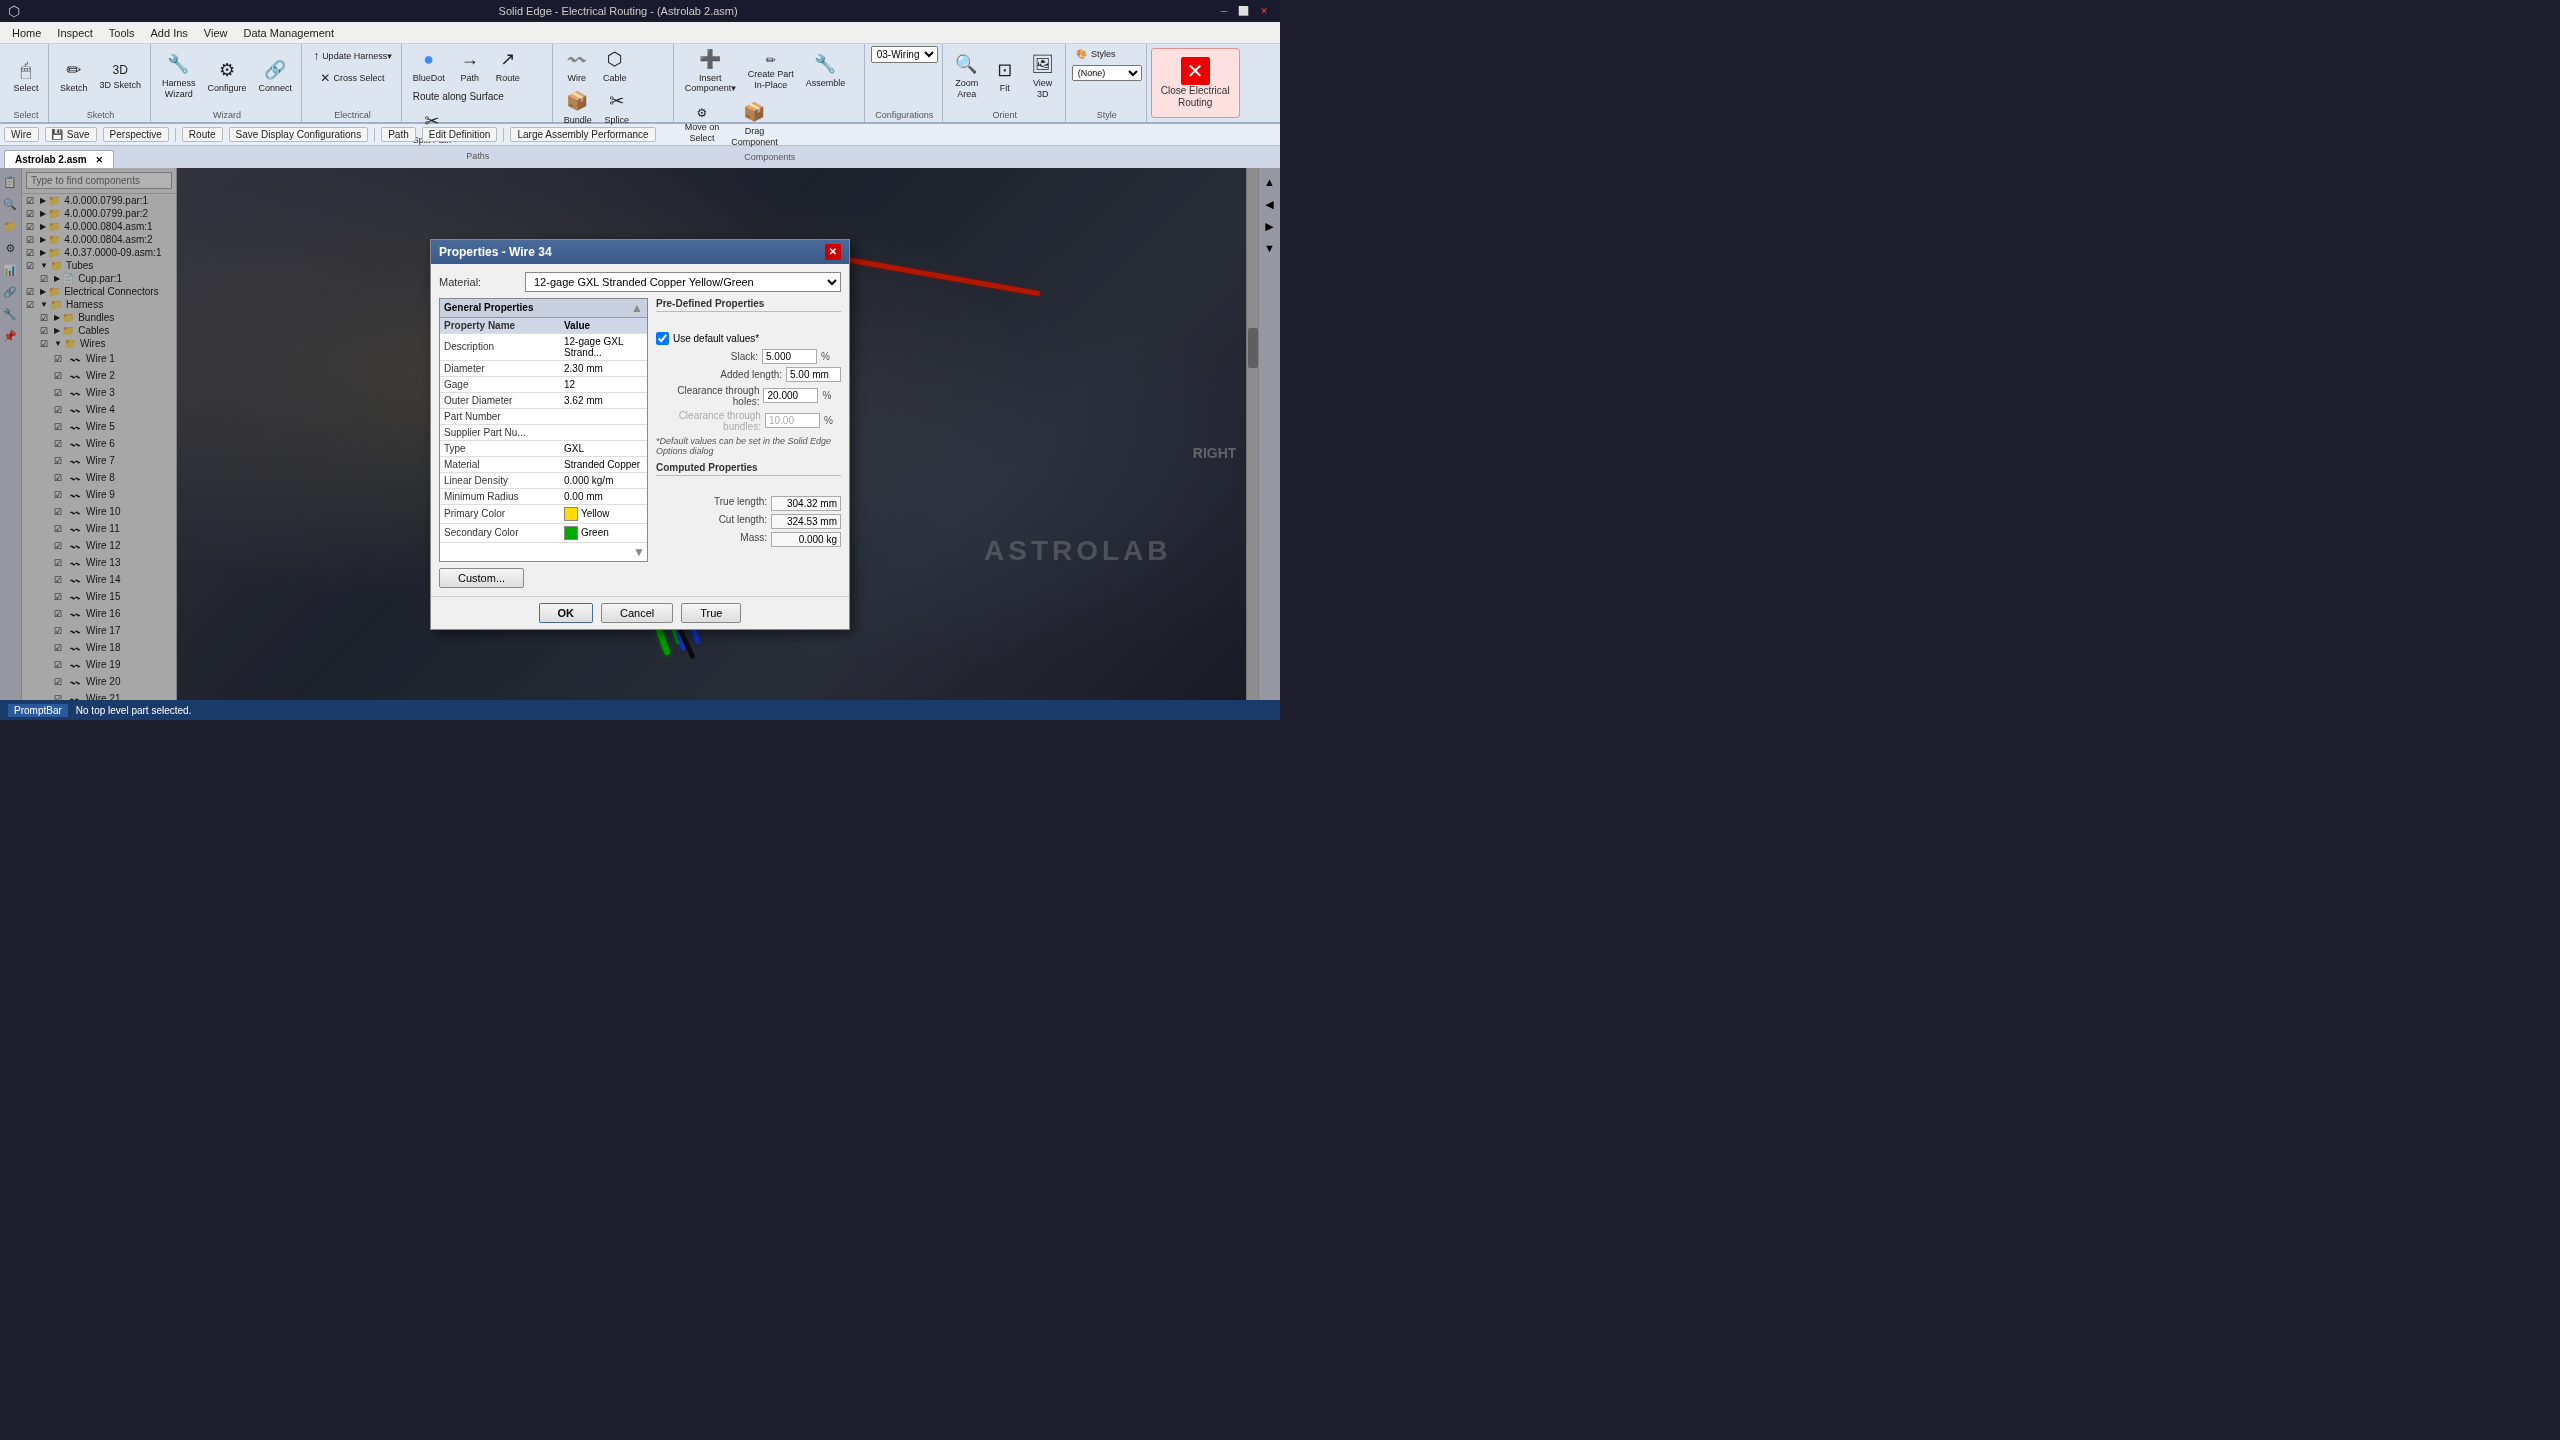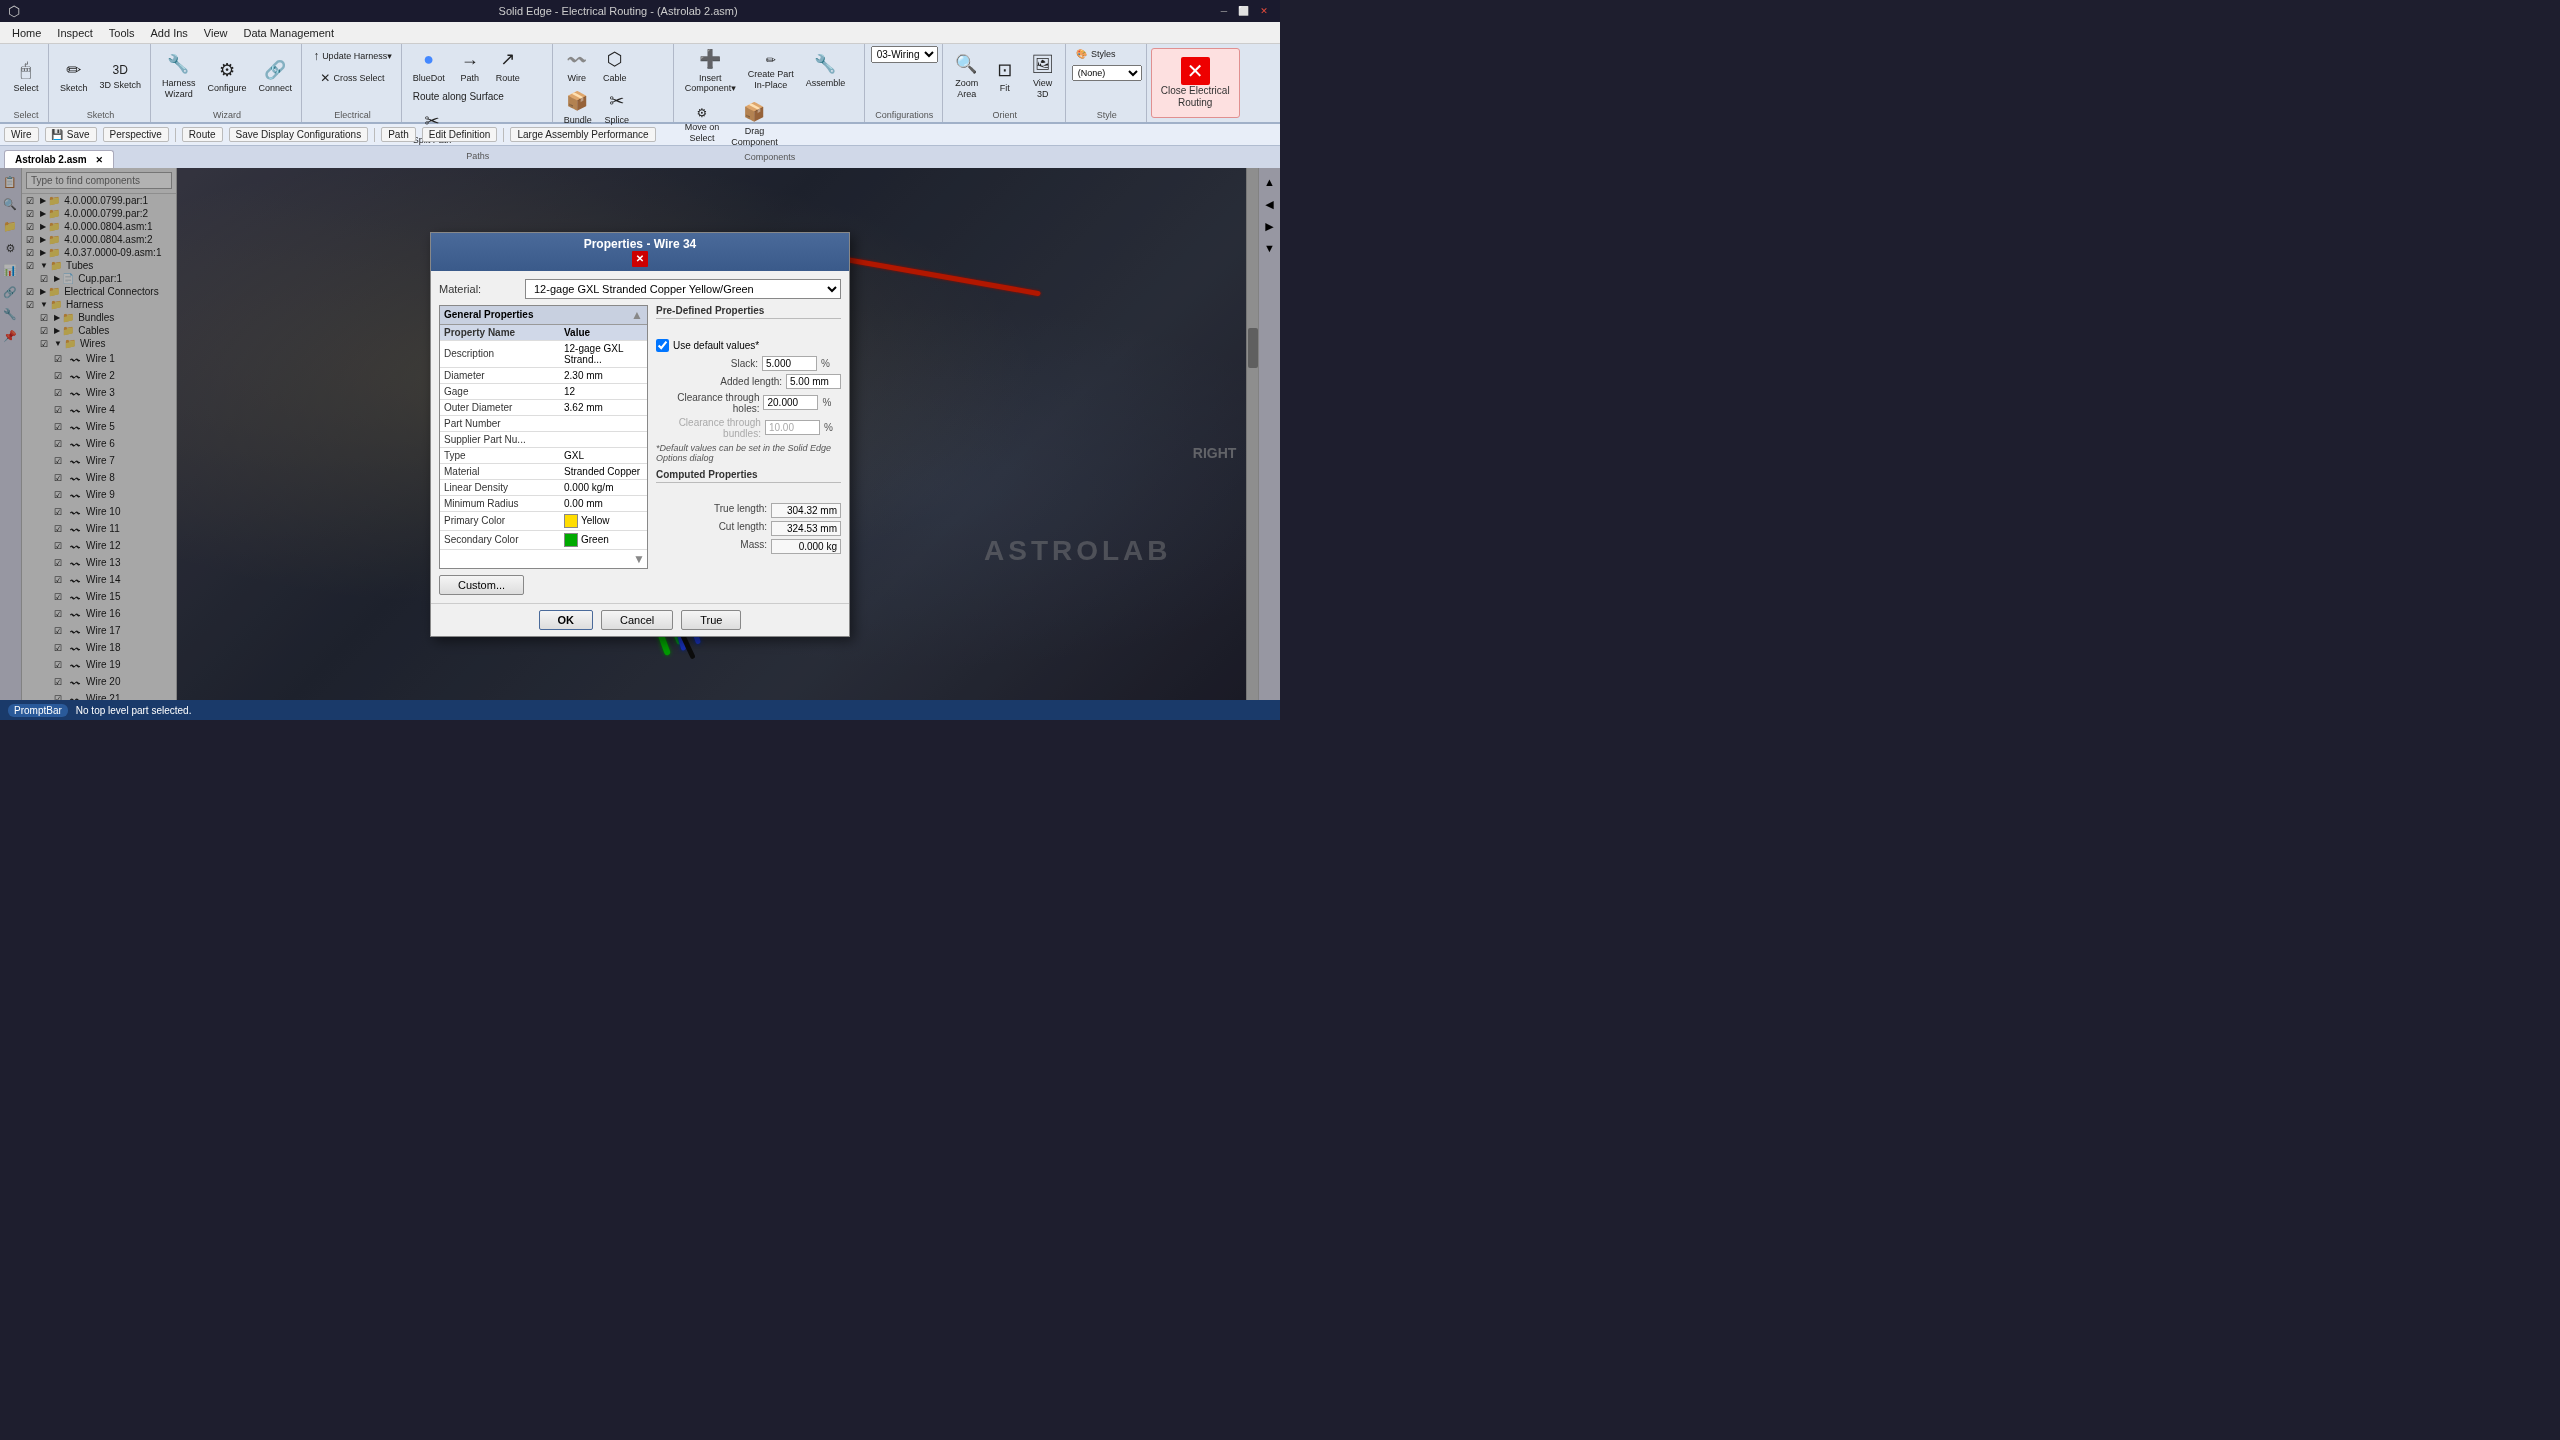--- a/index.html
+++ b/index.html
@@ -228,21 +228,21 @@
       align-items: center;
       padding: 0 8px;
       color: #fff;
       font-size: 10px;
       gap: 8px;
       position: absolute;
       bottom: 0;
       left: 0;
       right: 0;
     }
-    #status-bar .promptbar { background: #2a5a9a; padding: 1px 6px; font-size: 10px; border-radius: 6px; }
+    #status-bar .promptbar { background: #2a5a9a; padding: 1px 6px; font-size: 10px; }
 
     
     #modal-overlay {
       position: absolute;
       top: 0; left: 0; right: 0; bottom: 0;
       background: rgba(0,0,0,0.3);
       display: flex;
       align-items: center;
       justify-content: center;
       z-index: 100;
@@ -256,21 +256,20 @@
     }
     #modal-title-bar {
       background: linear-gradient(to bottom, #4a6a9a, #3a5a8a);
       color: #fff;
       padding: 4px 8px;
       display: flex;
       align-items: center;
       justify-content: space-between;
       font-size: 12px;
       font-weight: bold;
-      flex-direction: column;
     }
     #modal-close {
       width: 16px; height: 16px;
       background: #c00;
       color: #fff;
       display: flex; align-items: center; justify-content: center;
       cursor: pointer;
       font-size: 10px;
       border-radius: 1px;
     }

